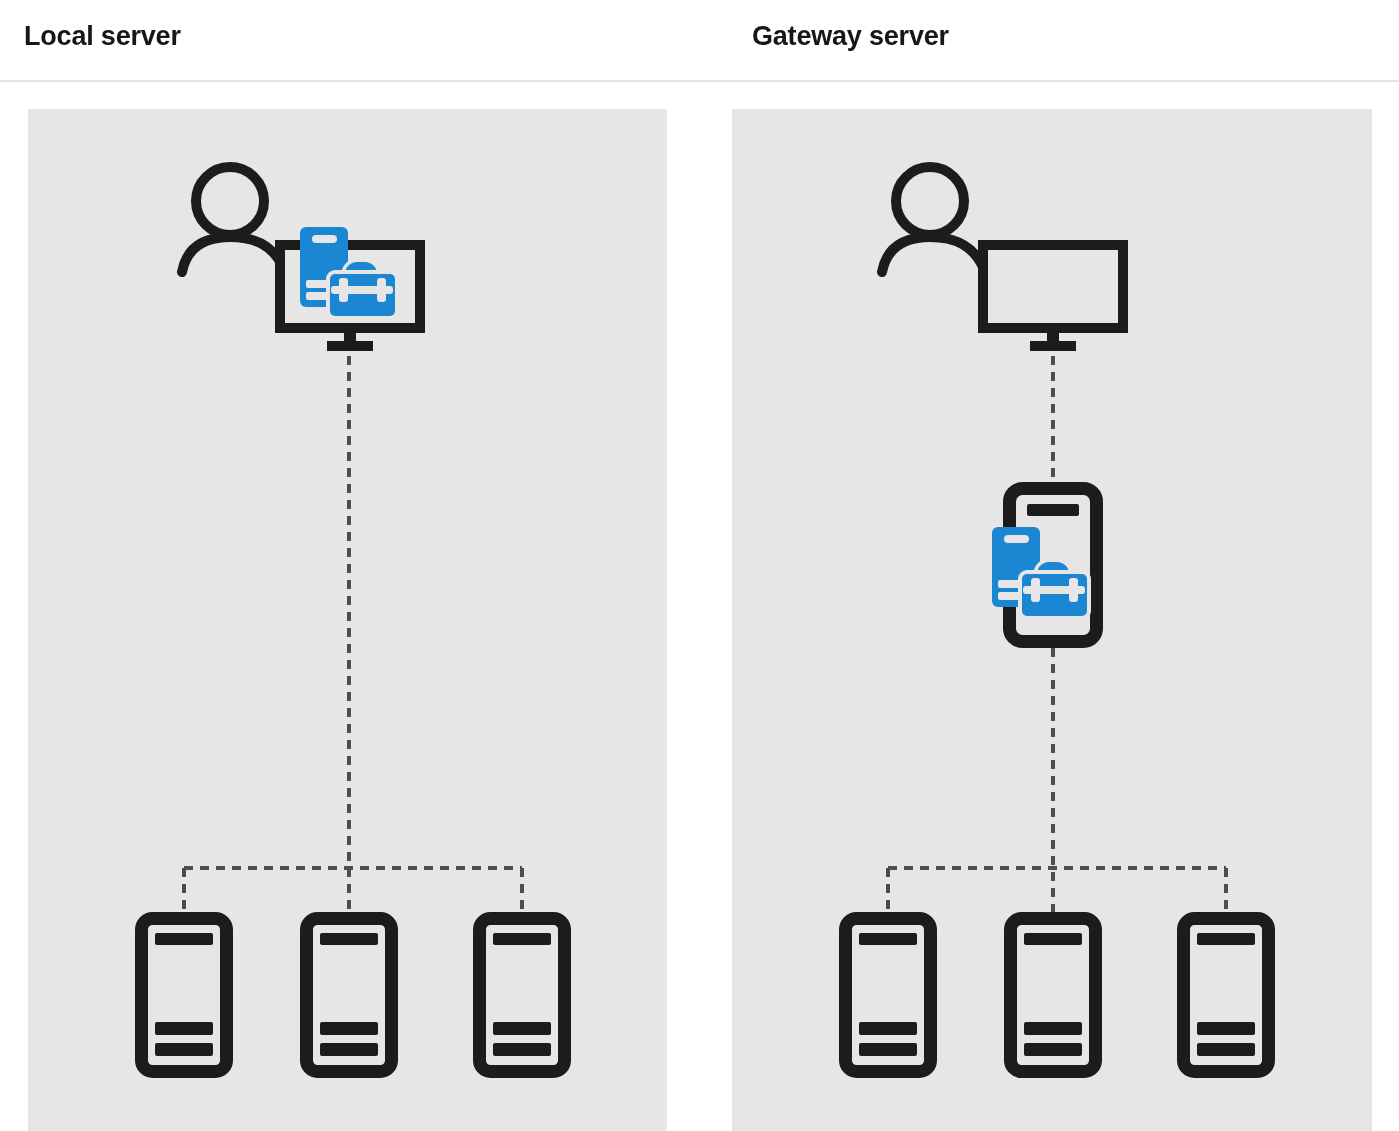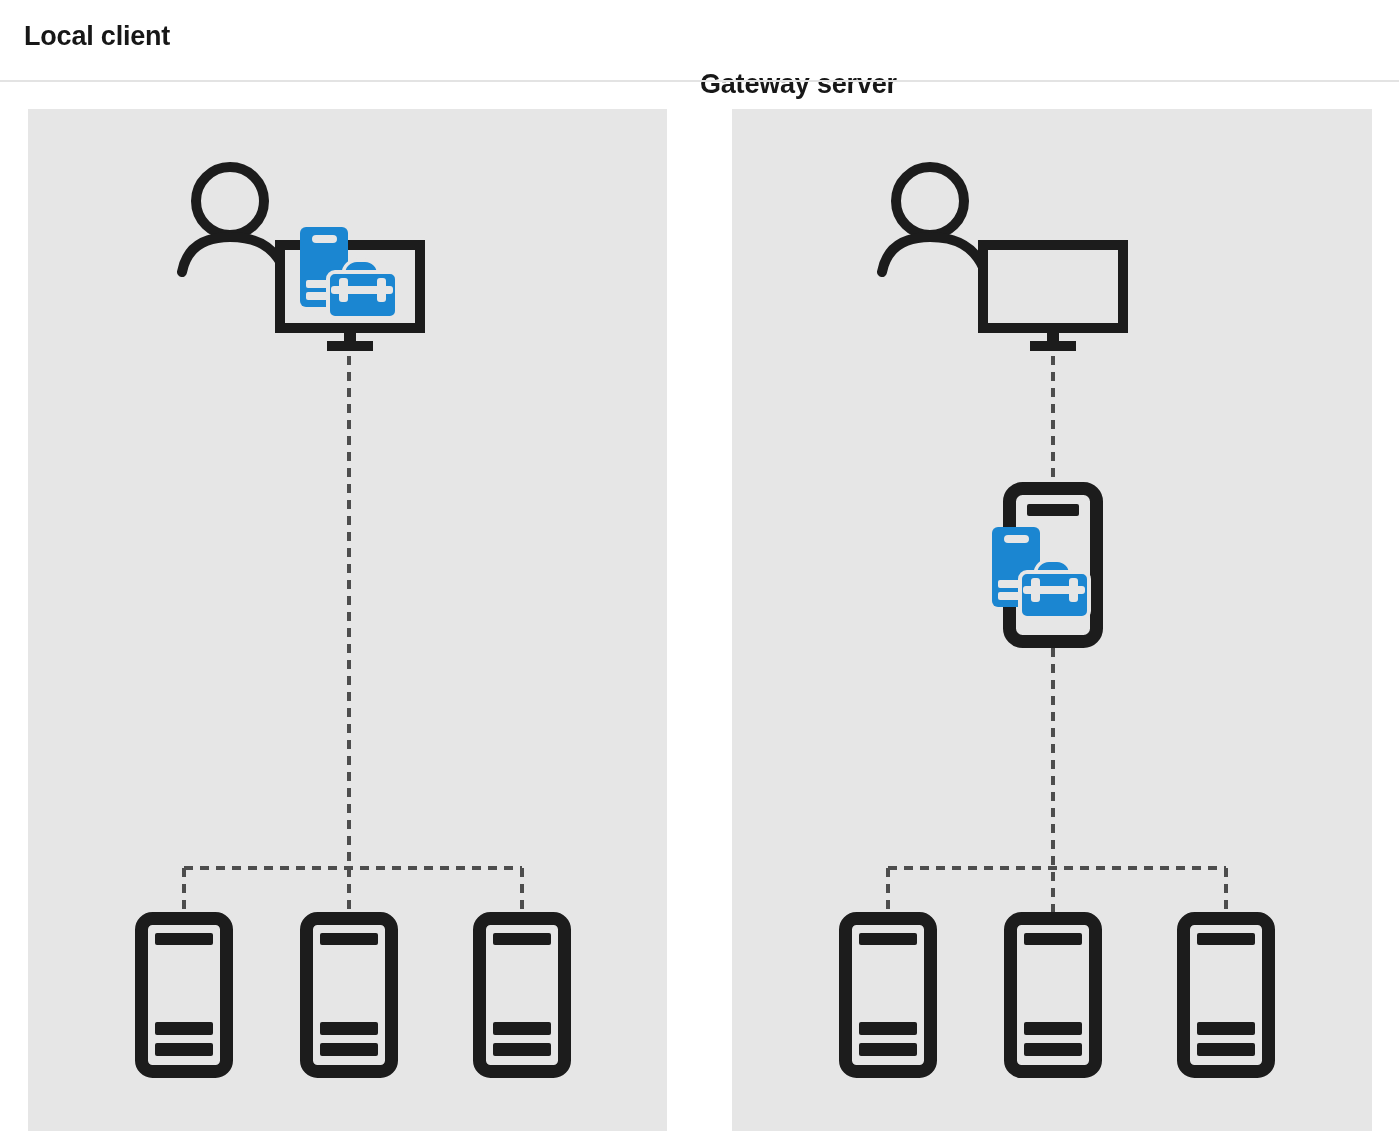--- a/index.html
+++ b/index.html
@@ -8,21 +8,21 @@
     font-family:"Liberation Sans", sans-serif;
     overflow:hidden;
   }
   .page{position:relative;width:1399px;height:1131px;background:#ffffff;}
   .col-title{
     position:absolute;top:21px;margin:0;
     font-size:27px;font-weight:700;color:var(--title-text,#171717);
     letter-spacing:-0.2px;white-space:nowrap;
   }
   #title-left{left:24px;}
-  #title-right{left:700px;margin-top:48px;}
+  #title-right{left:752px;}
   .divider{position:absolute;top:80px;left:0;width:1399px;height:2px;background:var(--divider,#e3e3e3);}
   .panel{position:absolute;top:109px;background:var(--panel-background,#e6e6e6);}
   #panel-left{left:28px;width:639px;height:1022px;}
   #panel-right{left:732px;width:640px;height:1022px;}
   .panel svg{display:block;width:100%;height:100%;}
   .ib{fill:var(--icon-black,#1c1c1c);}
   .bgf{fill:var(--panel-background,#e6e6e6);}
   .stroke-b{stroke:var(--icon-black,#1c1c1c);fill:none;}
   .dash{
     stroke:var(--dash-gray,#4d4d4d);stroke-width:4;
@@ -63,21 +63,21 @@
         <rect x="51" y="40" width="24" height="24" rx="8" fill="none" stroke="var(--panel-background,#e6e6e6)" stroke-width="15"></rect>
         <rect x="51" y="40" width="24" height="24" rx="8" fill="none" stroke="var(--accent-blue,#1b86d1)" stroke-width="8"></rect>
         <rect x="30" y="46" width="69" height="46" rx="7" fill="var(--accent-blue,#1b86d1)" stroke="var(--panel-background,#e6e6e6)" stroke-width="4"></rect>
         <rect x="33" y="60" width="62" height="8" rx="3" class="bgf"></rect>
         <rect x="41" y="52" width="9" height="24" rx="3" class="bgf"></rect>
         <rect x="79" y="52" width="9" height="24" rx="3" class="bgf"></rect>
       </g>
     </defs>
   </svg>
 
-  <h1 class="col-title" id="title-left">Local client</h1>
+  <h1 class="col-title" id="title-left">Local server</h1>
   <h1 class="col-title" id="title-right">Gateway server</h1>
   <div class="divider"></div>
 
   <section class="panel" id="panel-left">
     <svg viewBox="0 0 639 1022">
       <use href="#sym-person" x="102" y="31"></use>
       <path class="dash" d="M321 247 V803"></path>
       <path class="dash" d="M156 759 H494"></path>
       <path class="dash" d="M156 759 V803"></path>
       <path class="dash" d="M494 759 V803"></path>

